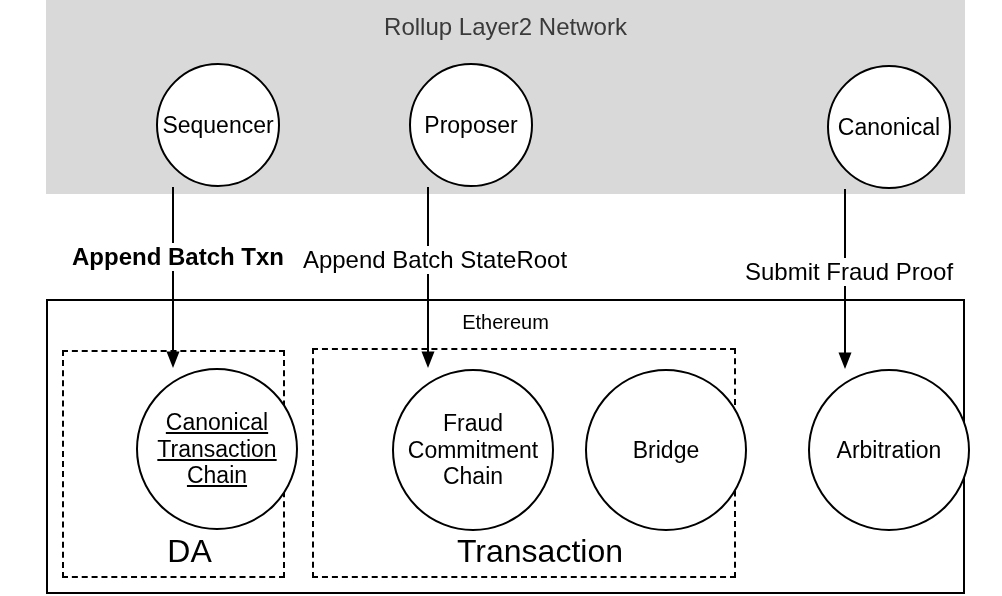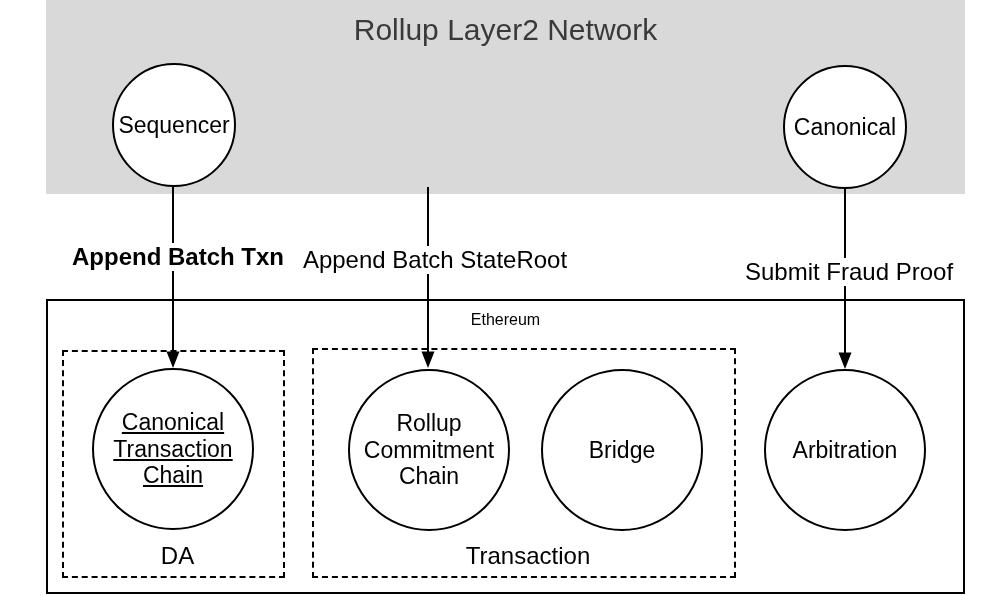--- a/index.html
+++ b/index.html
@@ -7,50 +7,50 @@
     position:relative;width:1002px;height:596px;overflow:hidden;
     background:#ffffff;font-family:"Liberation Sans","DejaVu Sans",sans-serif;
     color:#000;
   }
   .l2-region{
     position:absolute;left:46px;top:0;width:919px;height:194px;
     background:#d9d9d9;
   }
   .l2-title{
     position:absolute;left:0;top:13px;width:100%;text-align:center;
-    font-size:30px;color:#3a3a3a;
+    font-size:24px;color:#3a3a3a;
   }
   .node{
     position:absolute;border:2px solid #000;border-radius:50%;background:#fff;
     display:flex;align-items:center;justify-content:center;text-align:center;
-    box-sizing:border-box;font-size:23px;line-height:1.17;
+    box-sizing:border-box;font-size:23px;line-height:1.17;margin-left:44px;
   }
   .node.small{width:124px;height:124px;}
   .node.big{width:162px;height:162px;padding:0 8px;}
   #arrow-layer{position:absolute;left:0;top:0;pointer-events:none;}
   .edge-label{
     position:absolute;transform:translate(-50%,-50%);white-space:nowrap;
     background:#ffffff;padding:0 3px;font-size:24px;
   }
   .l1-region{
     position:absolute;left:46px;top:299px;width:919px;height:295px;
     border:2px solid #000;box-sizing:border-box;background:transparent;
   }
   .l1-title{
     position:absolute;left:0;top:10px;width:100%;text-align:center;
-    font-size:16px;color:#000;
+    font-size:20px;color:#000;
   }
   .group-box{
     position:absolute;border:2px dashed #000;box-sizing:border-box;
   }
   .group-box.da{left:62px;top:350px;width:223px;height:228px;}
   .group-box.settlement{left:312px;top:348px;width:424px;height:230px;}
   .group-label{
-    position:absolute;left:4px;bottom:6px;width:100%;text-align:center;
-    font-size:24px;
+    position:absolute;left:16px;bottom:6px;width:100%;text-align:center;
+    font-size:32px;
   }
 </style>
 </head>
 <body>
 
 <div id="canvas">
 
   <div class="l2-region">
     <div class="l2-title">Rollup Layer2 Network</div>
   </div>
@@ -77,33 +77,36 @@
   <div class="group-box da">
     <div class="group-label">DA</div>
   </div>
   <div class="group-box settlement">
     <div class="group-label">Transaction</div>
   </div>
 
   <div class="node small" style="left:112px;top:63px;">
     <span>Sequencer</span>
   </div>
+  <div class="node small" style="left:365px;top:63px;">
+    <span>Proposer</span>
+  </div>
   <div class="node small" style="left:783px;top:65px;">
     <span>Canonical</span>
   </div>
 
   <div class="edge-label" style="left:178px;top:257px;font-weight:bold;">Append Batch Txn</div>
   <div class="edge-label" style="left:435px;top:260px;">Append Batch StateRoot</div>
   <div class="edge-label" style="left:849px;top:272px;">Submit Fraud Proof</div>
 
   <div class="node big" style="left:92px;top:368px;text-decoration:underline;">
     <span>Canonical Transaction Chain</span>
   </div>
   <div class="node big" style="left:348px;top:369px;">
-    <span>Rollup Commitment Chain</span>
+    <span>Fraud Commitment Chain</span>
   </div>
   <div class="node big" style="left:764px;top:369px;">
     <span>Arbitration</span>
   </div>
   <div class="node big" style="left:541px;top:369px;">
     <span>Bridge</span>
   </div>
 
 </div>
 

